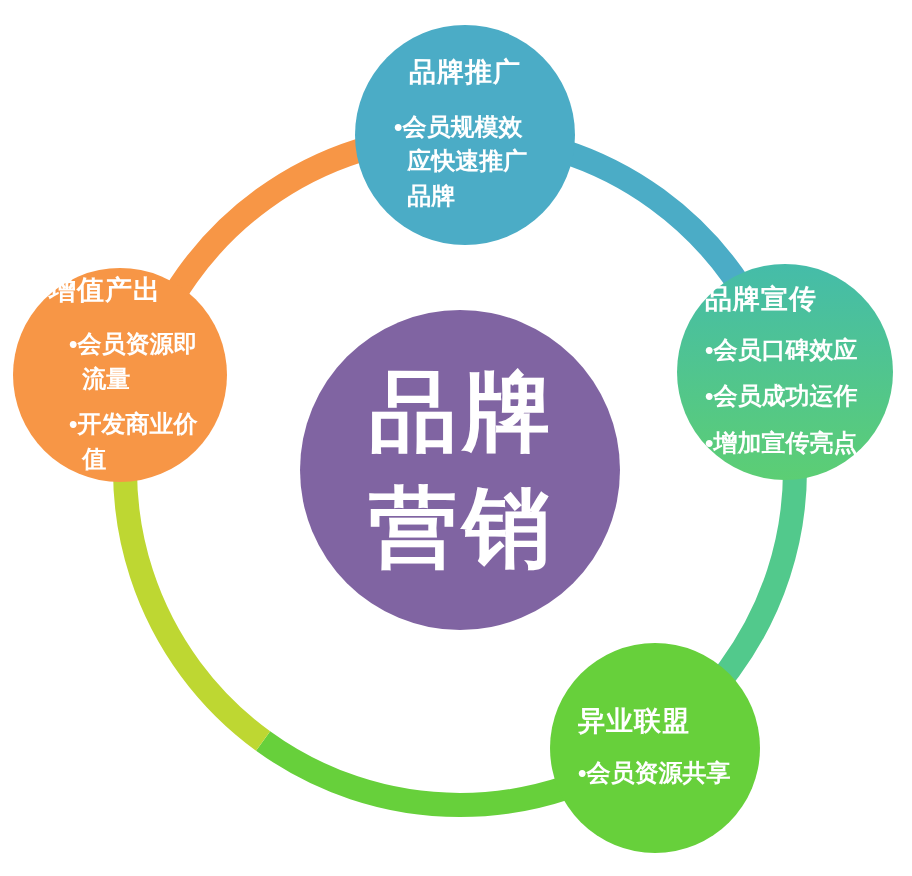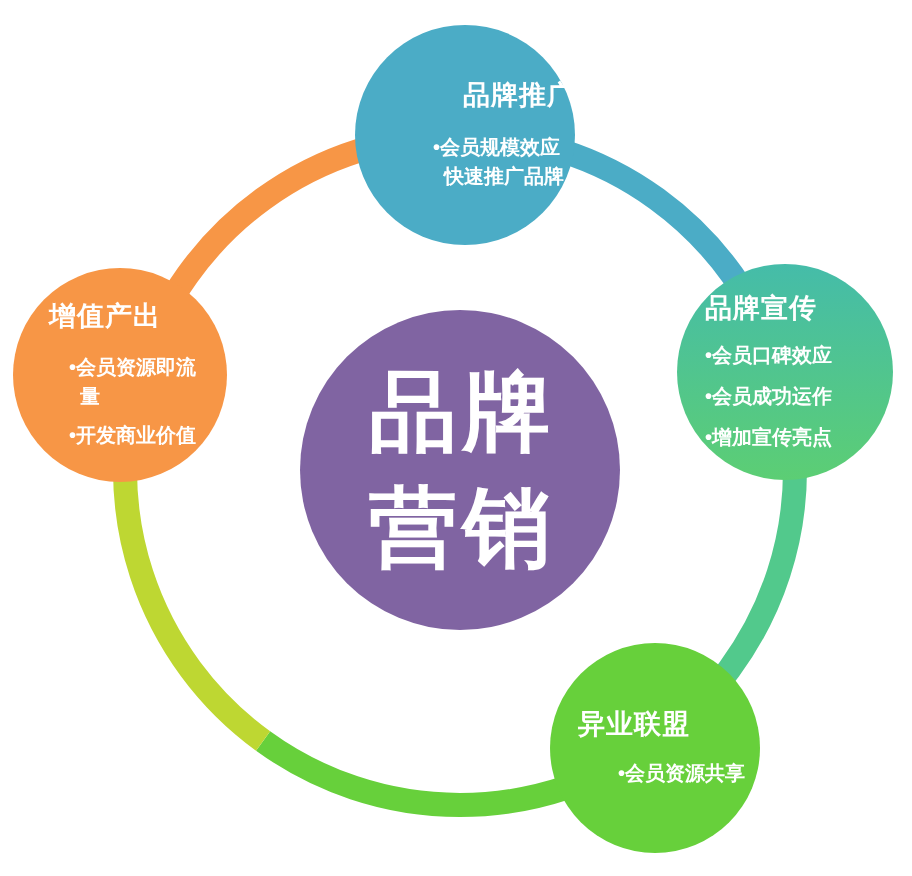--- a/index.html
+++ b/index.html
@@ -35,37 +35,37 @@
   .node-title {
     font-size: 27px;
     line-height: 1.25;
     margin-bottom: 10px;
     letter-spacing: 1px;
   }
   ul.bullets {
     list-style: none;
     margin: 0;
     padding: 0;
-    font-size: 20px;
+    font-size: 24px;
     line-height: 1.45;
   }
   ul.bullets li {
     padding-left: 0.55em;
     text-indent: -0.55em;
     margin-top: 8px;
   }
   ul.bullets li::before {
     content: "•";
   }
 
   
   .node-top {
     left: 355px; top: 25px;
     width: 220px; height: 220px;
-    align-items: flex-end;
+    align-items: center;
     text-align: center;
   }
   .node-top .node-title { margin-bottom: 12px; }
   .node-top ul.bullets {
     width: 142px;
     text-align: left;
   }
 
   
   .node-right {
@@ -76,21 +76,21 @@
   .node-right .node-title { margin-bottom: 4px; }
   .node-right ul.bullets li { margin-top: 12px; }
 
   
   .node-bottom-right {
     left: 550px; top: 643px;
     width: 210px; height: 210px;
     padding-left: 28px; padding-right: 10px;
   }
   .node-bottom-right .node-title { margin-bottom: 6px; }
-  .node-bottom-right ul.bullets li { margin-top: 12px; margin-left: 40px; }
+  .node-bottom-right ul.bullets li { margin-top: 12px; }
 
   
   .node-bottom-left {
     left: 146px; top: 640px;
     width: 224px; height: 224px;
     padding-left: 30px; padding-right: 14px;
   }
   .node-bottom-left .node-title { margin-bottom: 8px; }
   .node-bottom-left ul.bullets { width: 142px; }
 

